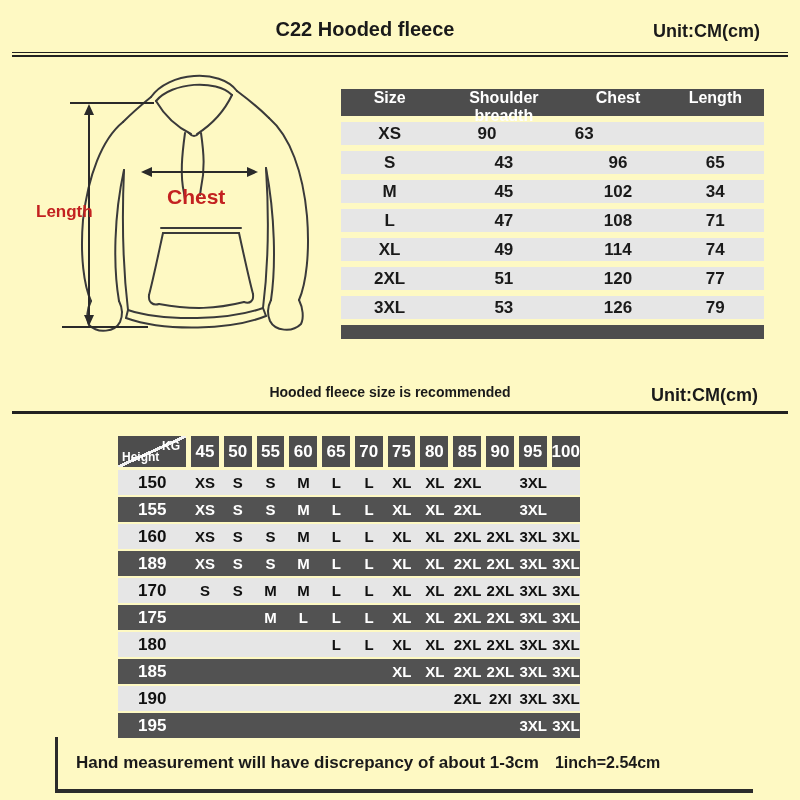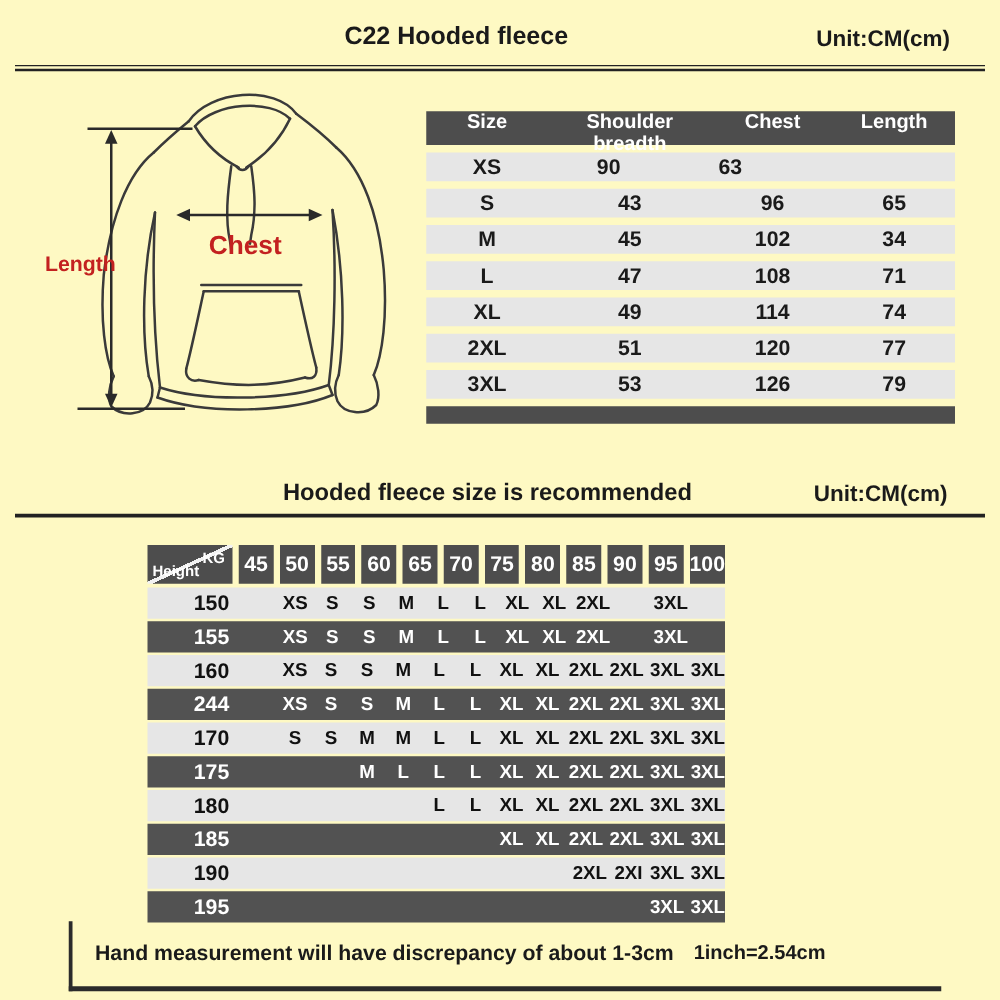--- a/index.html
+++ b/index.html
@@ -21,38 +21,38 @@
   
   .size-table{left:341px;top:89px;width:423px;}
   .size-header{display:flex;align-items:flex-start;background:#4d4d4d;color:#fff;height:27px;margin-bottom:4px;}
   .size-header .scell{font-weight:700;font-size:16px;}
   .srow{display:flex;align-items:center;background:#e6e6e6;height:23px;margin-top:6px;}
   .scell{text-align:center;font-weight:600;font-size:17px;}
   .sc0{width:23%;} .sc1{width:31%;} .sc2{width:23%;} .sc3{width:23%;}
   .size-footer-bar{height:14px;background:#4d4d4d;margin-top:6px;}
 
   
-  .rec-title{left:100px;top:384px;width:580px;text-align:center;font-size:19px;font-weight:600;}
+  .rec-title{left:100px;top:384px;width:580px;text-align:center;font-size:14px;font-weight:600;}
   .unit-mid{right:42px;top:385px;font-size:18px;font-weight:700;}
   .divider-mid{left:12px;right:12px;top:411px;height:3px;background:#222;}
 
   
   .fit-table{left:118px;top:436px;width:462px;}
   .fit-header{display:flex;height:31px;margin-bottom:3px;}
   .corner{position:relative;flex:none;width:68px;color:#fff;
           background:linear-gradient(to bottom right,#4d4d4d calc(50% - 1.5px),#f2f2f2 calc(50% - 1.5px) calc(50% + 1.5px),#4d4d4d calc(50% + 1.5px));}
   .corner .kg{position:absolute;top:3px;right:6px;font-size:12px;font-weight:700;}
   .corner .hgt{position:absolute;bottom:3px;left:4px;font-size:12px;font-weight:700;}
   .fit-hcell{flex:1;margin-left:5px;background:#4d4d4d;color:#fff;text-align:center;
              line-height:31px;font-weight:700;font-size:17px;}
   .fit-row{display:flex;height:25px;margin-bottom:2px;}
   .fit-row.light{background:#e6e6e6;color:#111;}
   .fit-row.dark{background:#525252;color:#fff;}
-  .fit-row .hcell{flex:none;width:68px;box-sizing:border-box;padding-left:4px;
-                  font-weight:700;font-size:17px;line-height:25px;margin-left:33px;}
+  .fit-row .hcell{flex:none;width:68px;box-sizing:border-box;padding-left:20px;
+                  font-weight:700;font-size:17px;line-height:25px;}
   .fit-cell{flex:1;margin-left:5px;text-align:center;font-weight:700;font-size:15px;line-height:25px;}
 
   
   .footer-box{left:55px;top:737px;width:695px;height:52px;border-left:3px solid #2b2b2b;
               border-bottom:4px solid #2b2b2b;display:flex;align-items:center;}
   .note{margin-left:18px;font-weight:700;font-size:17px;}
   .inch{margin-left:16px;font-weight:700;font-size:16px;text-align:right;}
 </style>
 </head>
 <body>
@@ -234,21 +234,21 @@
           <div class="fit-cell">L</div>
           <div class="fit-cell">L</div>
           <div class="fit-cell">XL</div>
           <div class="fit-cell">XL</div>
           <div class="fit-cell">2XL</div>
           <div class="fit-cell">2XL</div>
           <div class="fit-cell">3XL</div>
           <div class="fit-cell">3XL</div>
         </div>
         <div class="fit-row dark">
-          <div class="hcell">244</div>
+          <div class="hcell">189</div>
           <div class="fit-cell">XS</div>
           <div class="fit-cell">S</div>
           <div class="fit-cell">S</div>
           <div class="fit-cell">M</div>
           <div class="fit-cell">L</div>
           <div class="fit-cell">L</div>
           <div class="fit-cell">XL</div>
           <div class="fit-cell">XL</div>
           <div class="fit-cell">2XL</div>
           <div class="fit-cell">2XL</div>

